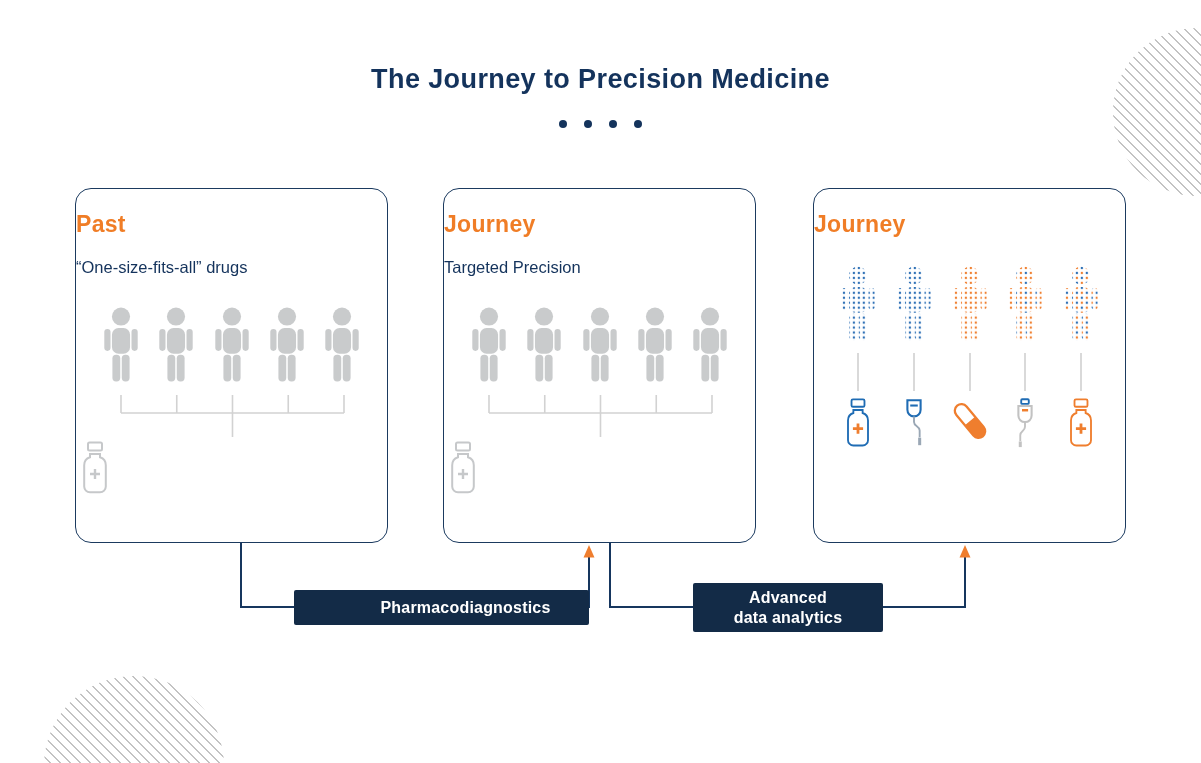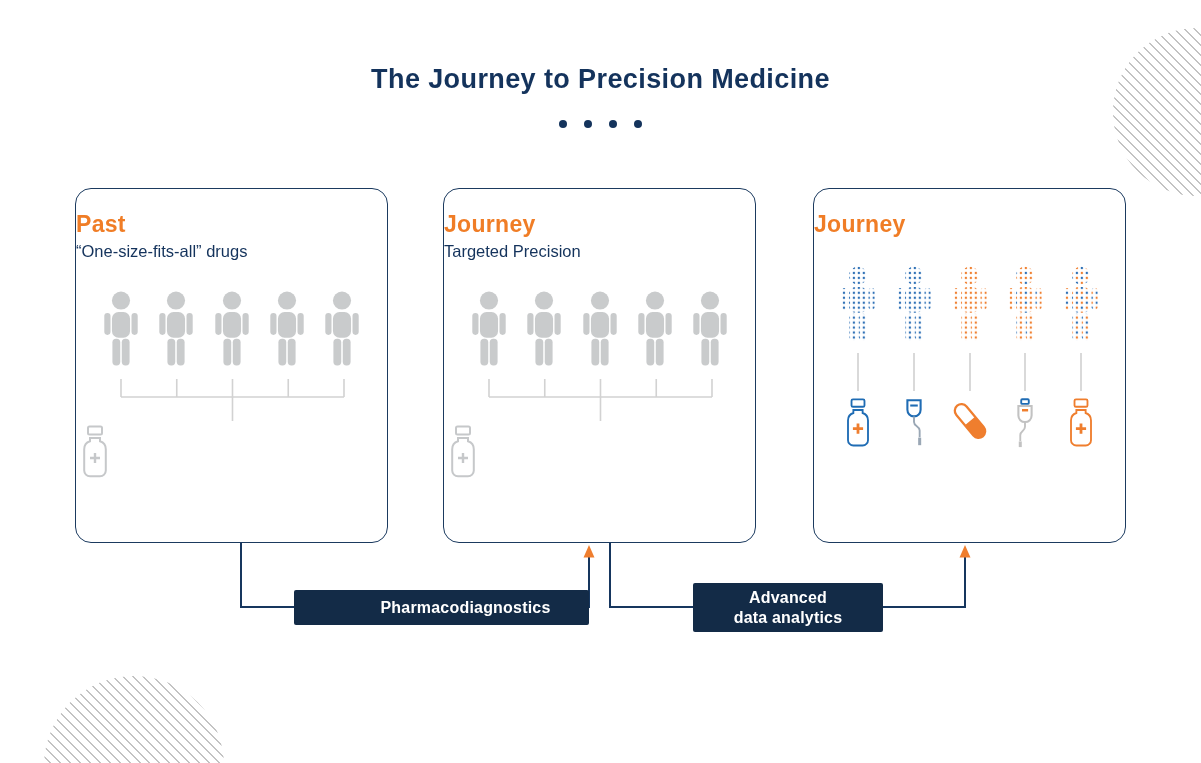--- a/index.html
+++ b/index.html
@@ -17,21 +17,21 @@
          background:repeating-linear-gradient(45deg,#c3c3c3 0 1.4px,transparent 1.4px 7px);}
   .hatch-tr{left:1113px;top:28px;width:168px;height:168px;}
   .hatch-bl{left:44px;top:676px;width:180px;height:180px;}
 
   
   .card{position:absolute;top:188px;width:313px;height:355px;border:1.6px solid #1b3a5f;
         border-radius:16px;background:#fff;display:flex;flex-direction:column;align-items:flex-start;
         box-sizing:border-box;padding-top:22px;z-index:2;}
   .card.past{left:75px}.card.present{left:443px}.card.future{left:813px}
   .card-heading{margin:0;font-size:23px;font-weight:700;color:#f07d26;letter-spacing:.3px;}
-  .card-subtitle{margin:4px 0 0;font-size:16.5px;font-weight:500;color:#14335c;}
+  .card-subtitle{margin:20px 0 0;font-size:16.5px;font-weight:500;color:#14335c;}
 
   .people-row{display:flex;justify-content:space-between;width:100%;box-sizing:border-box;
               padding:0 24px;margin-top:30px;}
   .person-svg{display:block;}
   .bracket{margin-top:2px;display:block;}
   .bottle{margin-top:4px;display:block;}
 
   
   .future-row{display:flex;justify-content:space-between;width:100%;box-sizing:border-box;
               padding:0 20px;margin-top:28px;}

